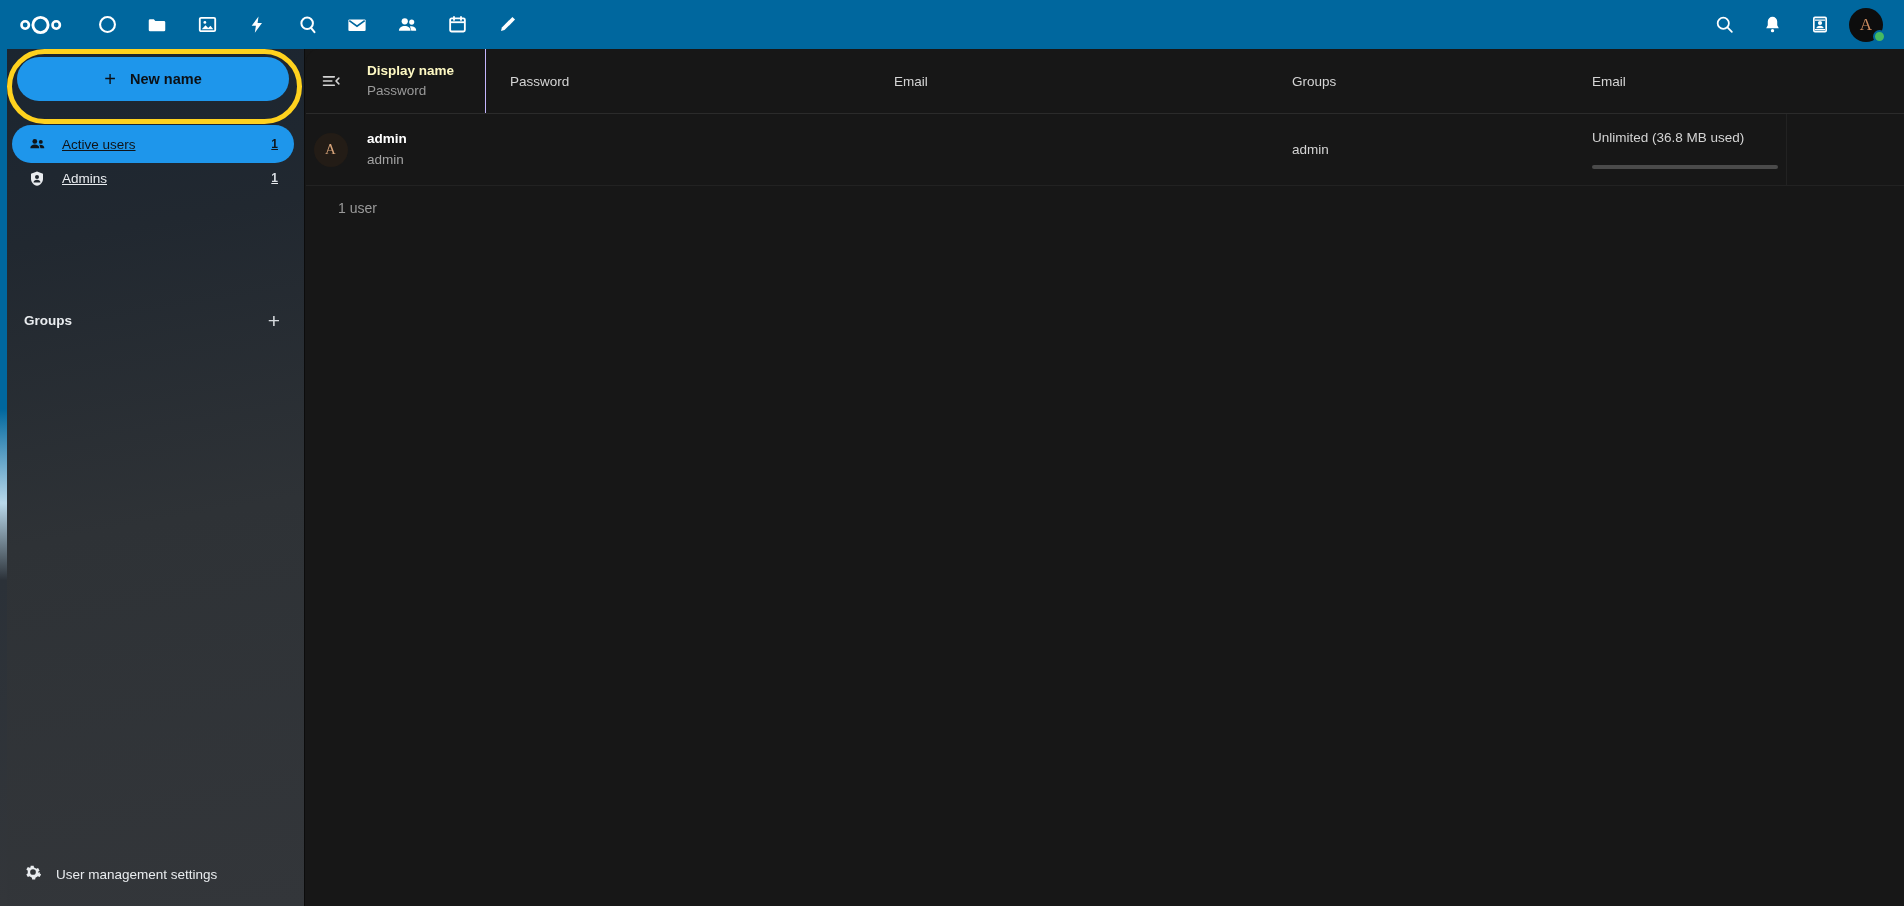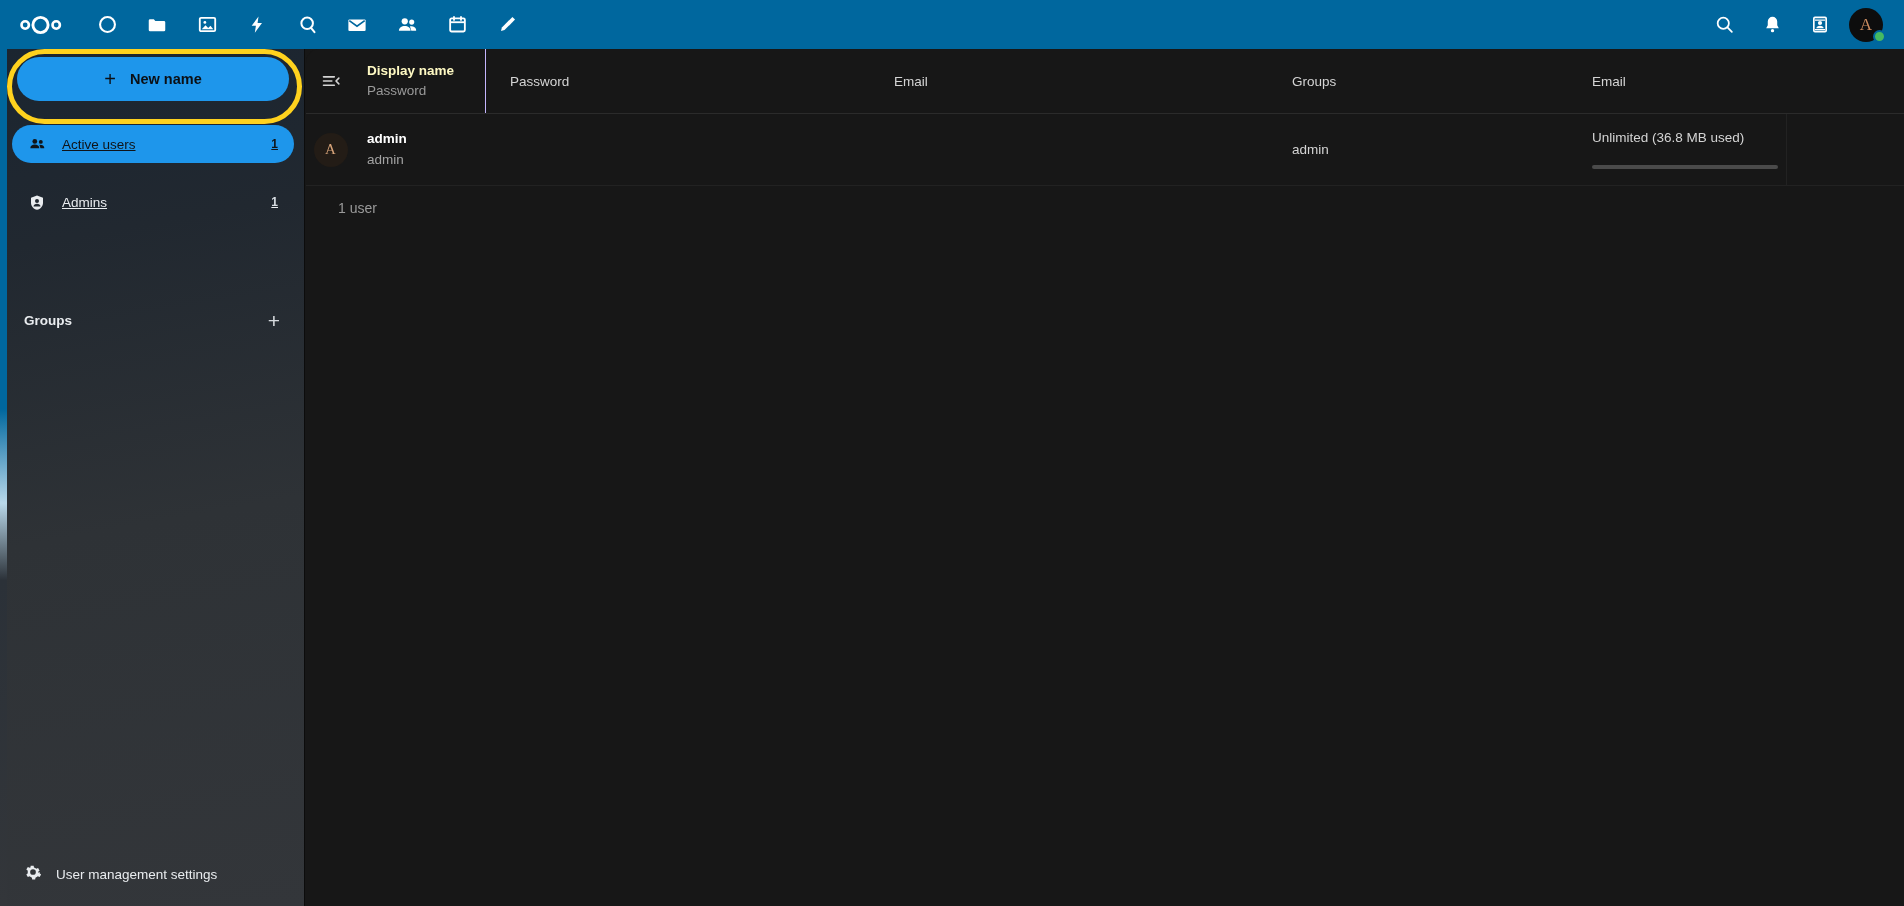--- a/index.html
+++ b/index.html
@@ -179,21 +179,21 @@
     margin-left: auto;
     font-size: 12px;
   }
   #nav-active-users {
     top: 76px;
     background: #1e96eb;
     color: #101418;
   }
   #nav-active-users .nav-count { color: #101418; font-weight: bold;}
   #nav-admins {
-    top: 134px;
+    top: 110px;
     background: transparent;
     color: #e9ecef;
   }
   #nav-admins .nav-count { color: #d8dde2; font-weight: bold; }
 
   #groups-caption-row {
     position: absolute;
     left: 0;
     top: 255px;
     width: 305px;

